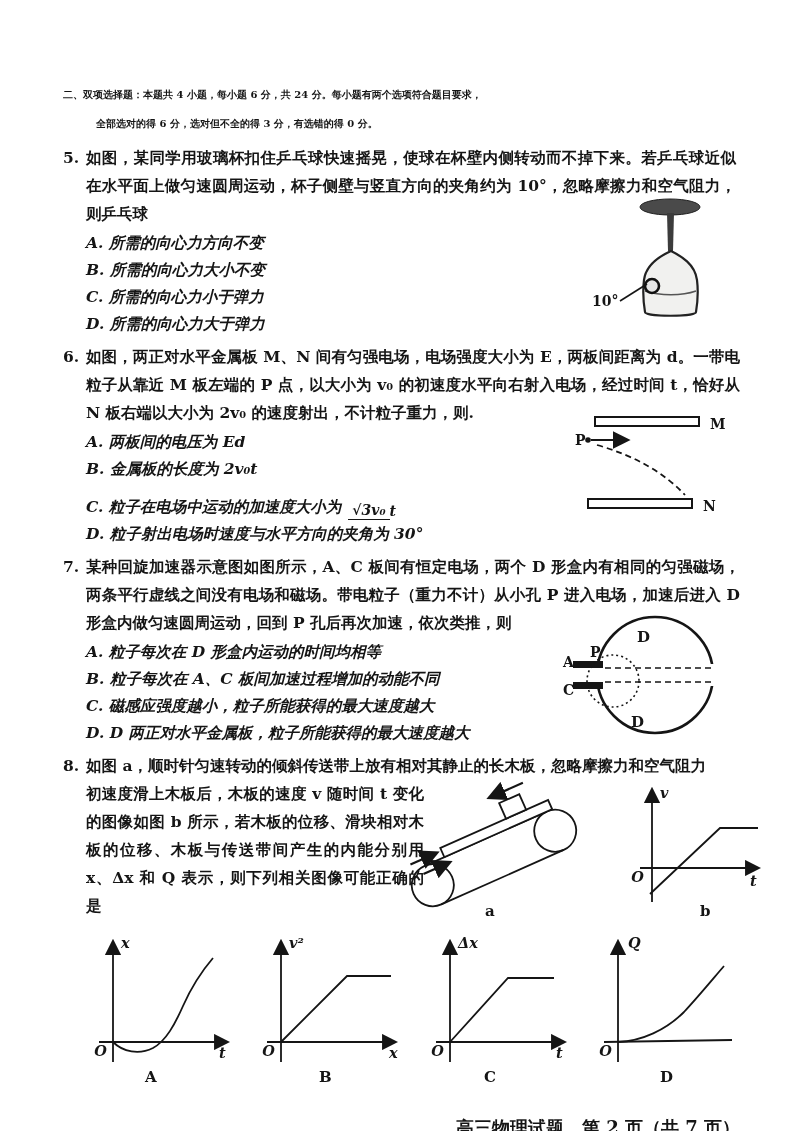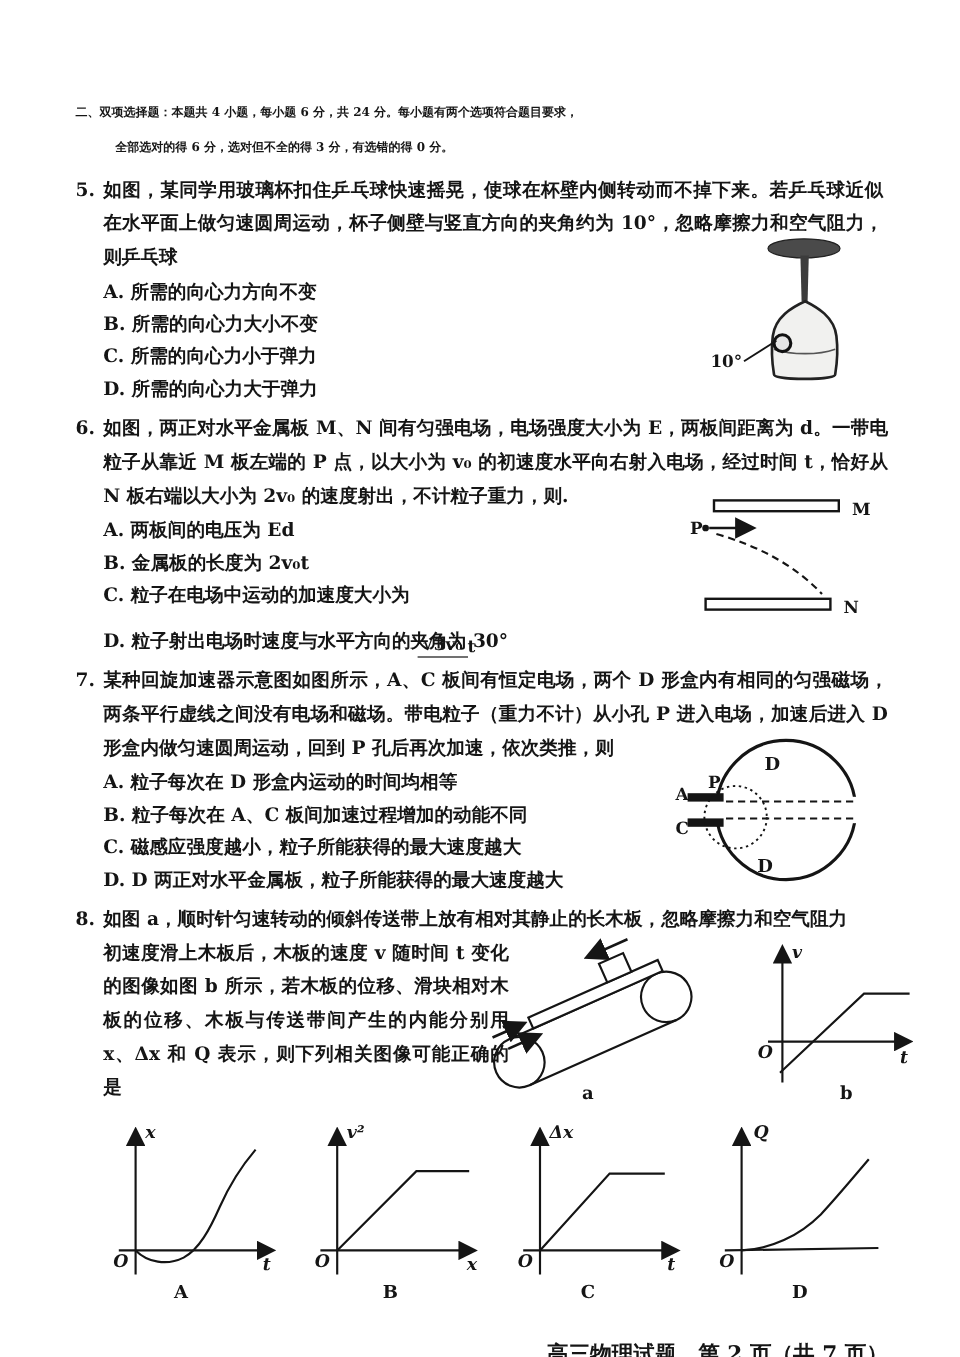--- a/index.html
+++ b/index.html
@@ -8,22 +8,22 @@
     font-family:"DejaVu Serif","Liberation Serif",serif;color:#151515;
     overflow:hidden;box-sizing:border-box;padding:80px 60px 0 63px;
     font-weight:700;
   }
   .sec{font-size:10px;line-height:29px;}
   .sec2{padding-left:33px;}
   .q{position:relative;margin-top:6px;}
   .qnum{position:absolute;left:0;top:0;line-height:28px;font-size:15.5px;}
   .stem{padding-left:23px;font-size:15.5px;line-height:28px;text-align:justify;}
   .opts{padding-left:23px;margin-top:1px;}
-  .opt{font-size:15.5px;line-height:27px;white-space:nowrap;}
-  .opt-frac{display:flex;align-items:flex-start;height:38px;}
+  .opt{font-size:15.5px;line-height:27px;white-space:nowrap;font-style:italic;}
+  .opt-frac{display:flex;align-items:flex-end;height:38px;}
   .frac{display:inline-flex;flex-direction:row;align-items:center;margin-left:7px;
         font-size:14px;line-height:1.15;margin-top:48px;}
   .frac .num{border-bottom:1.6px solid #151515;padding:0 4px 1px;}
   .fig{position:absolute;}
   .fig svg{overflow:visible;display:block;}
   .fig5{right:0;top:50px;}
   .fig6{right:0;top:66px;}
   .fig7{right:2px;top:58px;}
   .fig8wrap{position:absolute;left:336px;top:28px;display:flex;gap:6px;}
   .stem-narrow{width:338px;}

